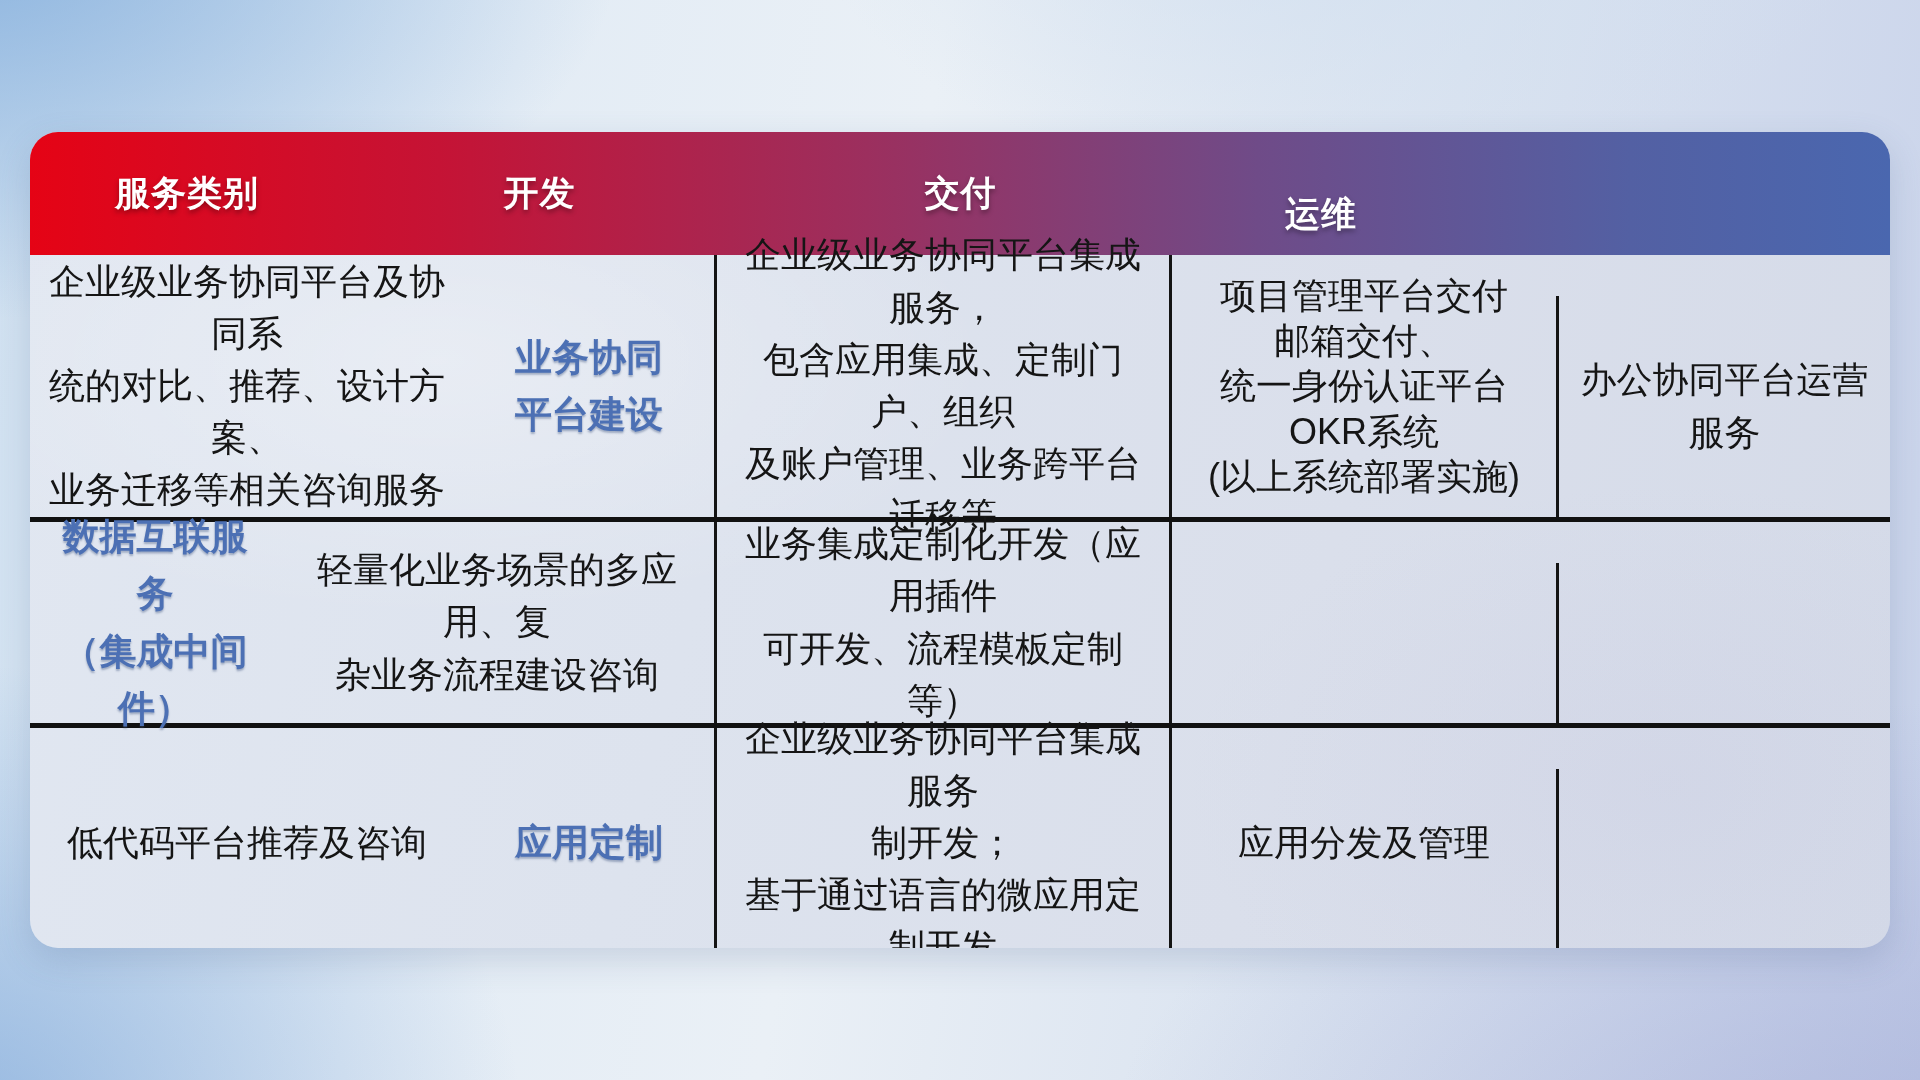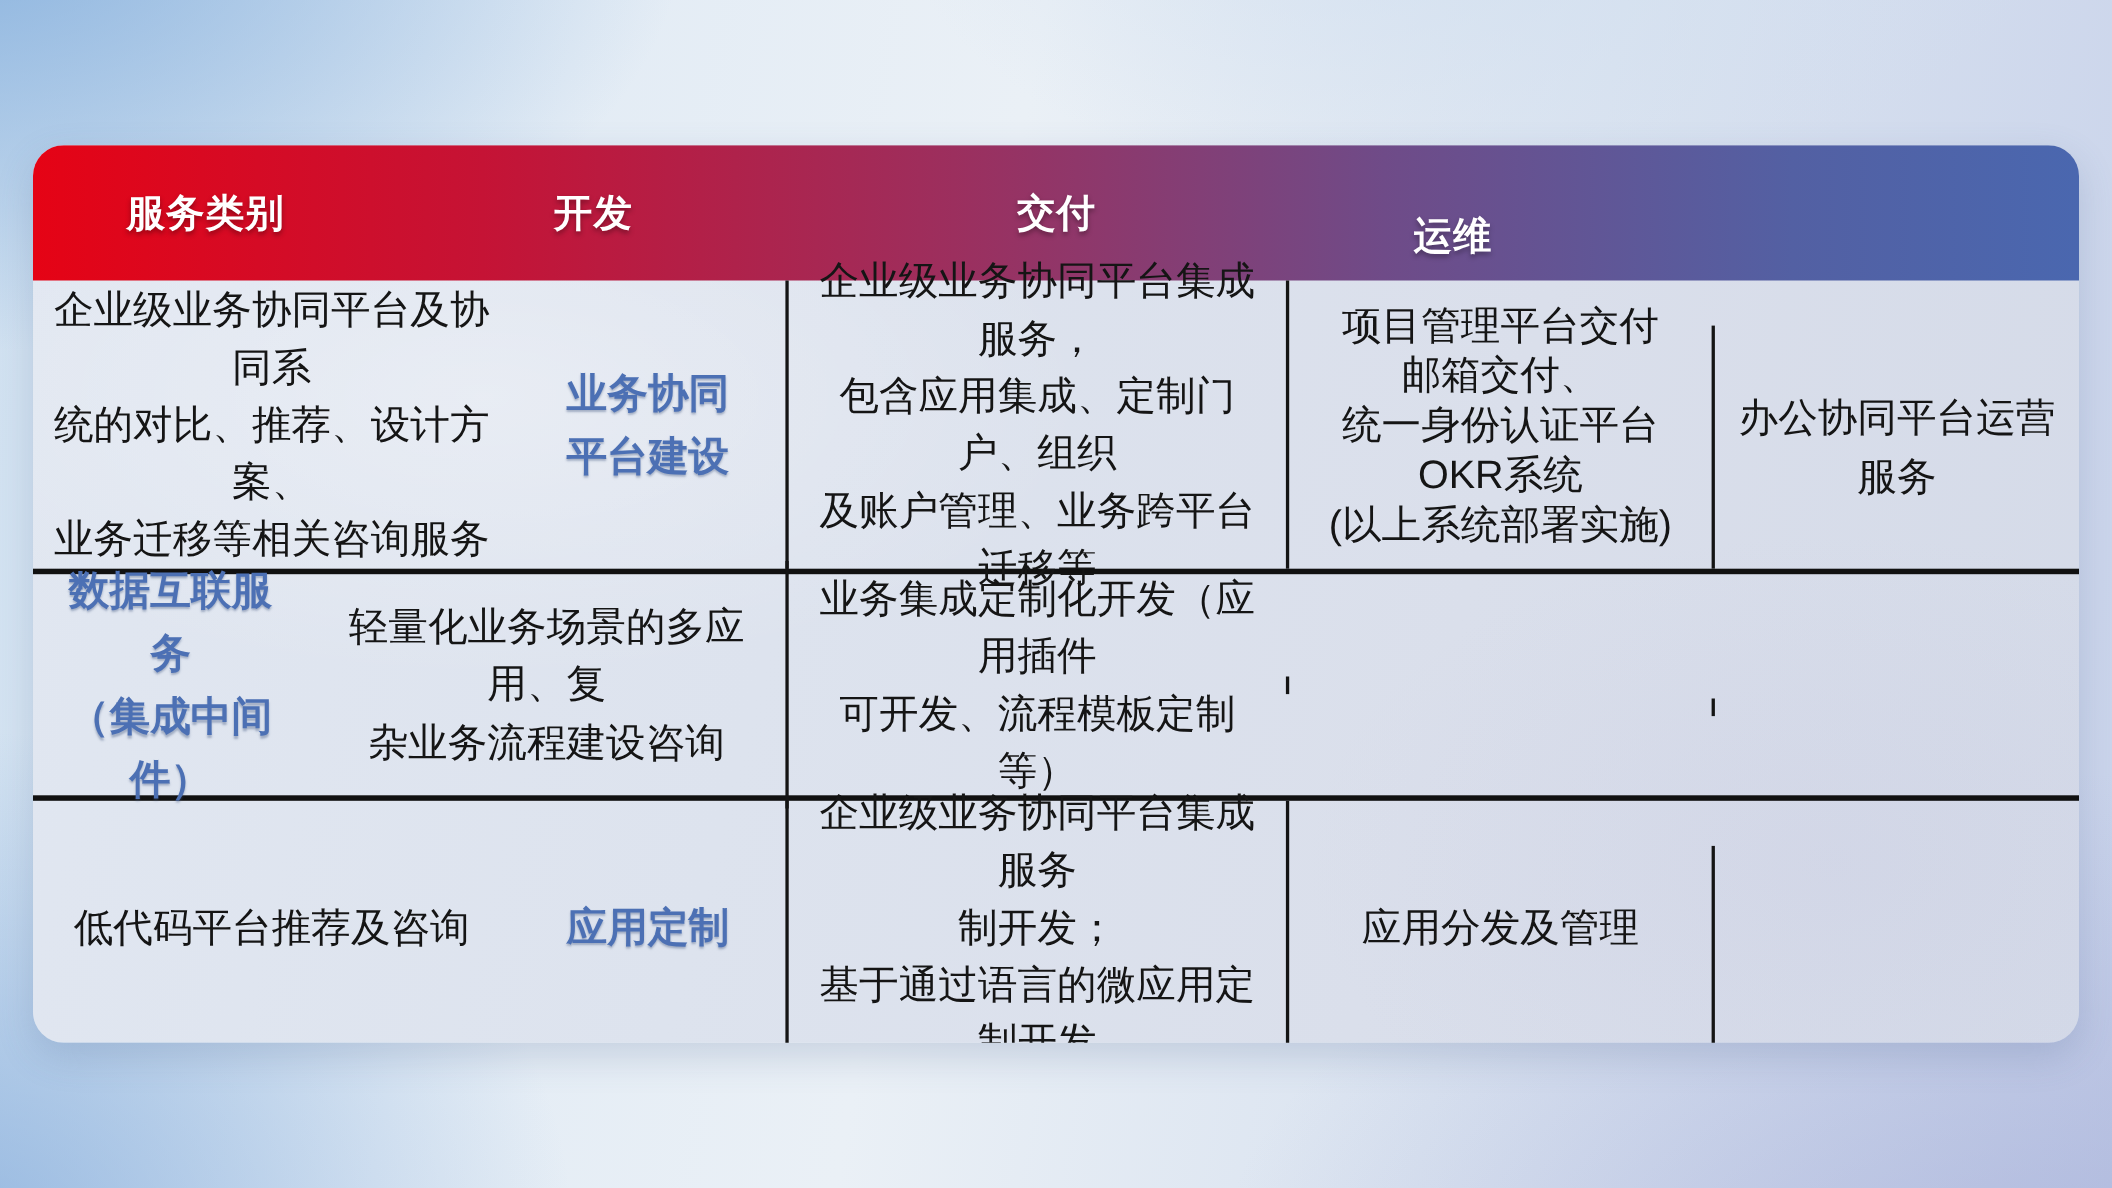--- a/index.html
+++ b/index.html
@@ -31,21 +31,21 @@
     padding-left:32px;
   }
   .th{
     display:flex;align-items:center;justify-content:center;
     color:#ffffff;font-weight:bold;font-size:35px;letter-spacing:1px;
     text-shadow:0 3px 5px rgba(0,0,0,.35);
     box-sizing:border-box;
   }
   .trow{display:flex;}
   .r1{height:262px;}
-  .r2{height:201px;border-top:5px solid #111;align-items:center;}
+  .r2{height:201px;border-top:5px solid #111;}
   .r3{height:230px;border-top:5px solid #111;}
   .td{
     display:flex;align-items:center;justify-content:center;
     text-align:center;white-space:pre-line;
     font-size:36px;line-height:1.45;color:#151515;
     padding:8px 16px;box-sizing:border-box;
   }
   .c1{width:250px;}
   .c2{width:434px;}
   .c3{width:455px;}

